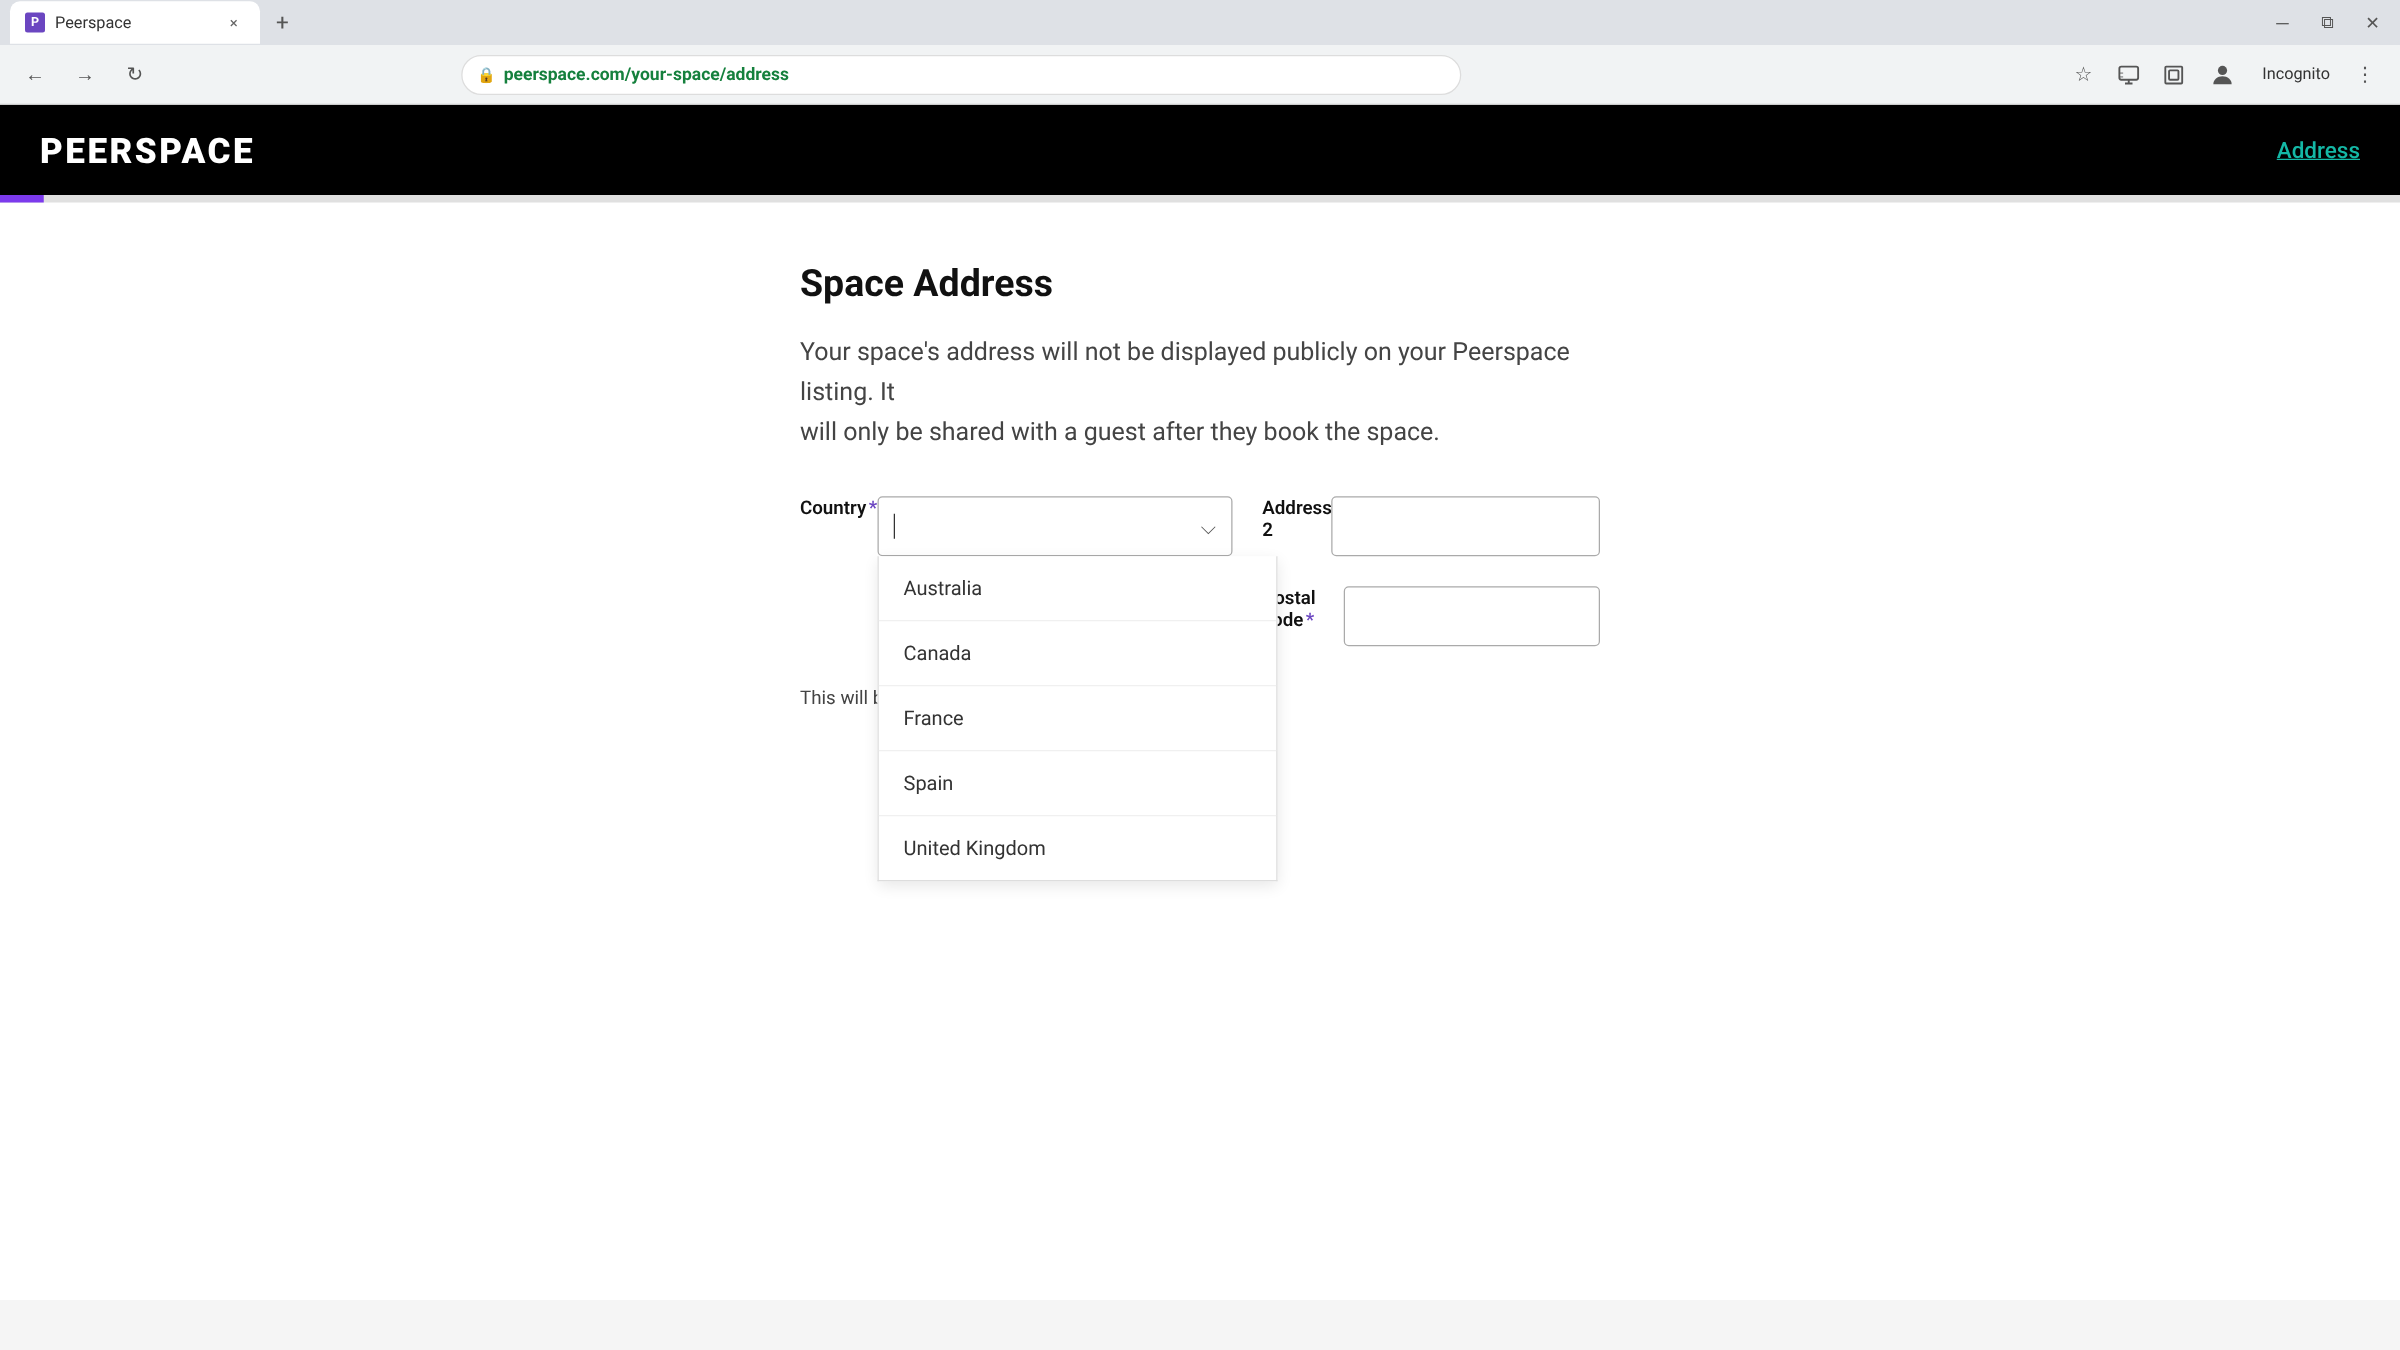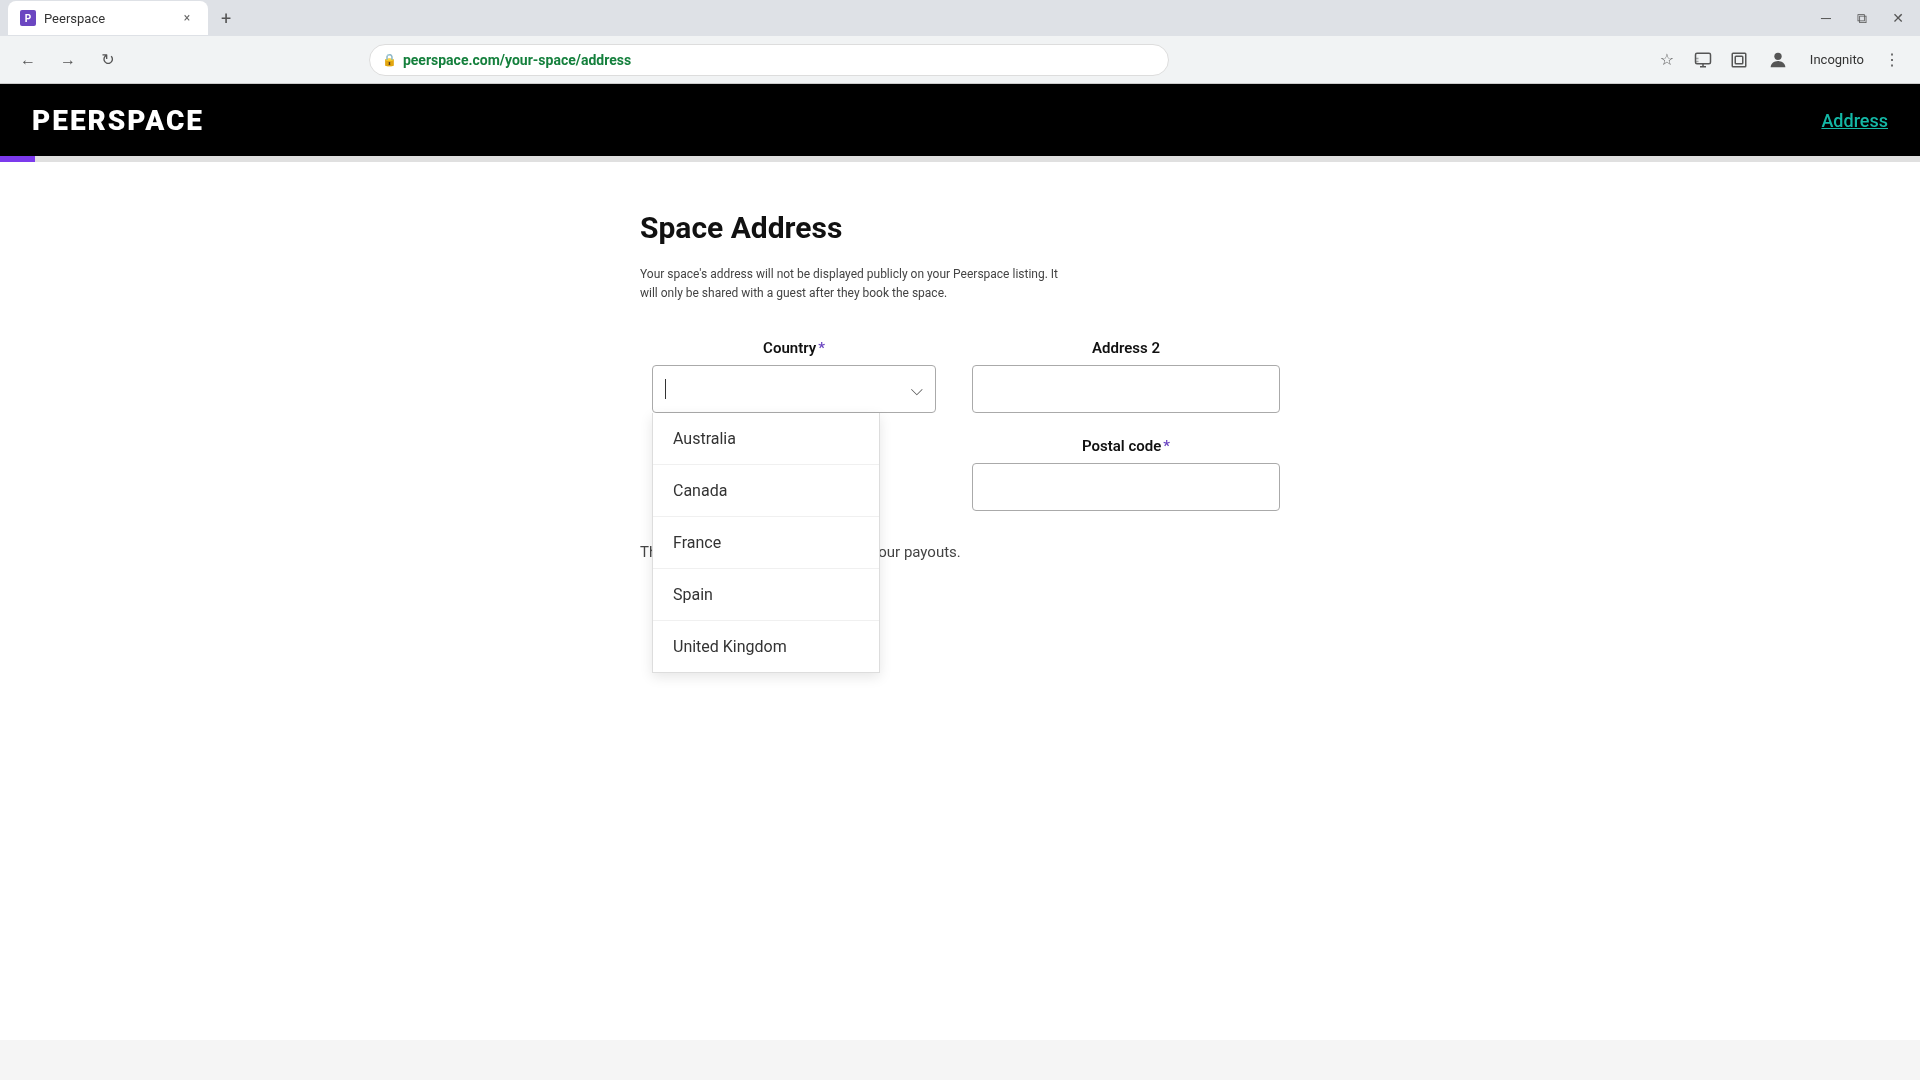--- a/index.html
+++ b/index.html
@@ -236,38 +236,37 @@
     }
 
     .page-title {
       font-size: 30px;
       font-weight: 700;
       color: #111;
       margin-bottom: 20px;
     }
 
     .page-description {
-      font-size: 12px;
+      font-size: 20px;
       color: #444;
       line-height: 1.6;
       margin-bottom: 36px;
     }
 
     
     .form-row {
       display: flex;
       gap: 24px;
       align-items: flex-start;
     }
 
     .form-group {
       display: flex;
-      flex-direction: column;
+      flex-direction: row;
       flex: 1;
-      align-items: center;
     }
 
     .form-label {
       font-size: 15px;
       font-weight: 600;
       color: #111;
       margin-bottom: 8px;
     }
 
     .required-star {
@@ -310,21 +309,21 @@
     .chevron-down {
       font-size: 16px;
       color: #555;
     }
 
     
     .dropdown-list {
       position: absolute;
       top: 100%;
       left: 0;
-      width: 228px;
+      width: 320px;
       background: white;
       border: 1px solid #ddd;
       border-top: none;
       z-index: 100;
       box-shadow: 0 4px 12px rgba(0,0,0,0.1);
     }
 
     .dropdown-item {
       padding: 16px 20px;
       font-size: 16px;

